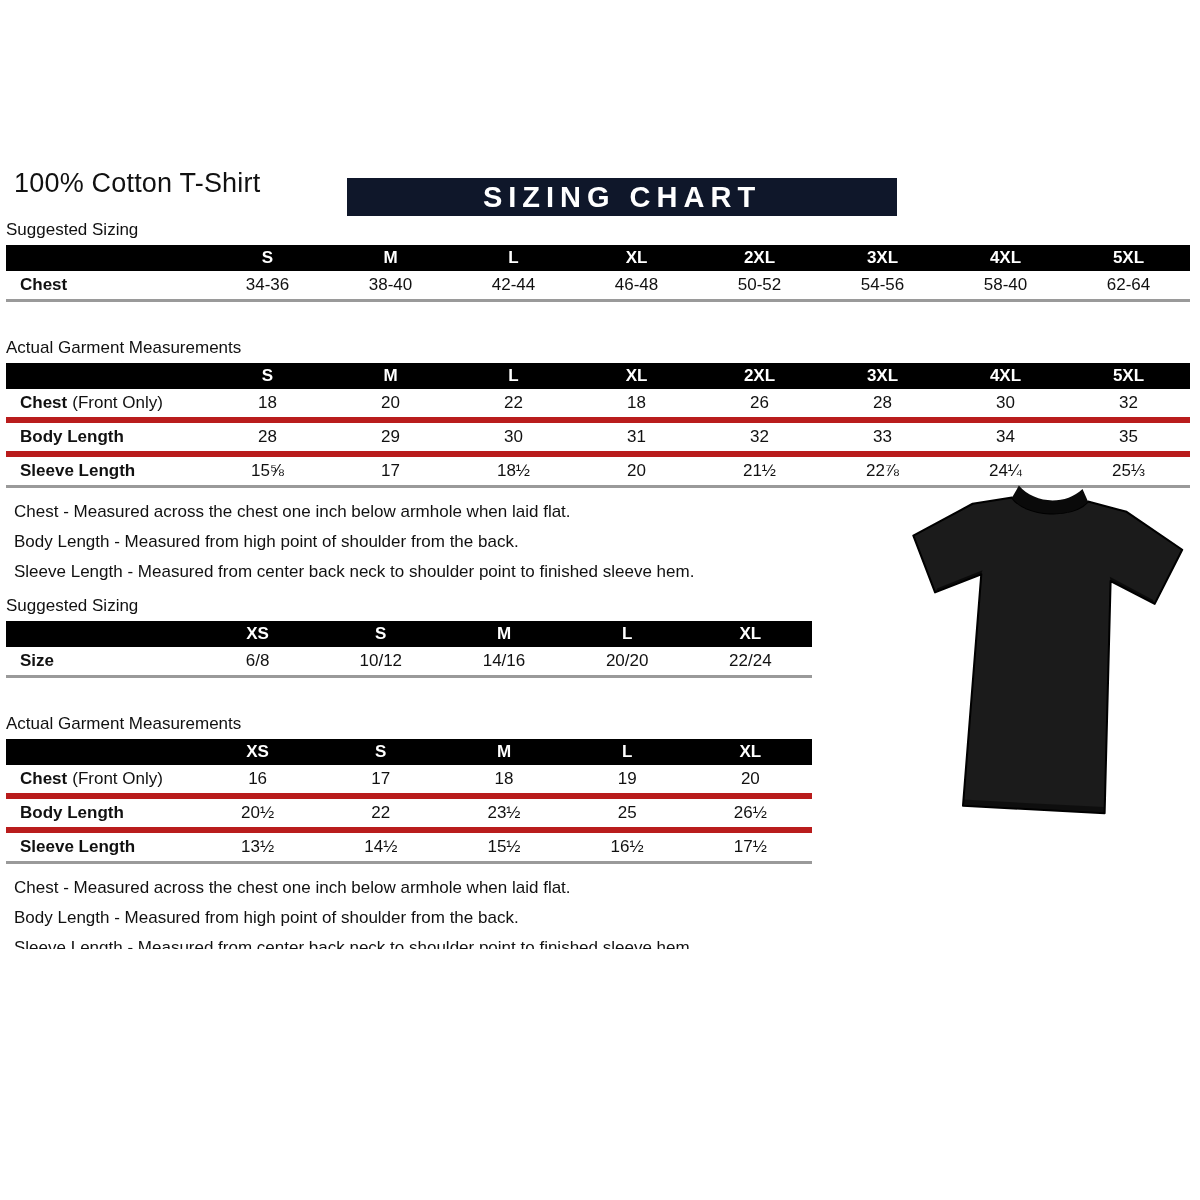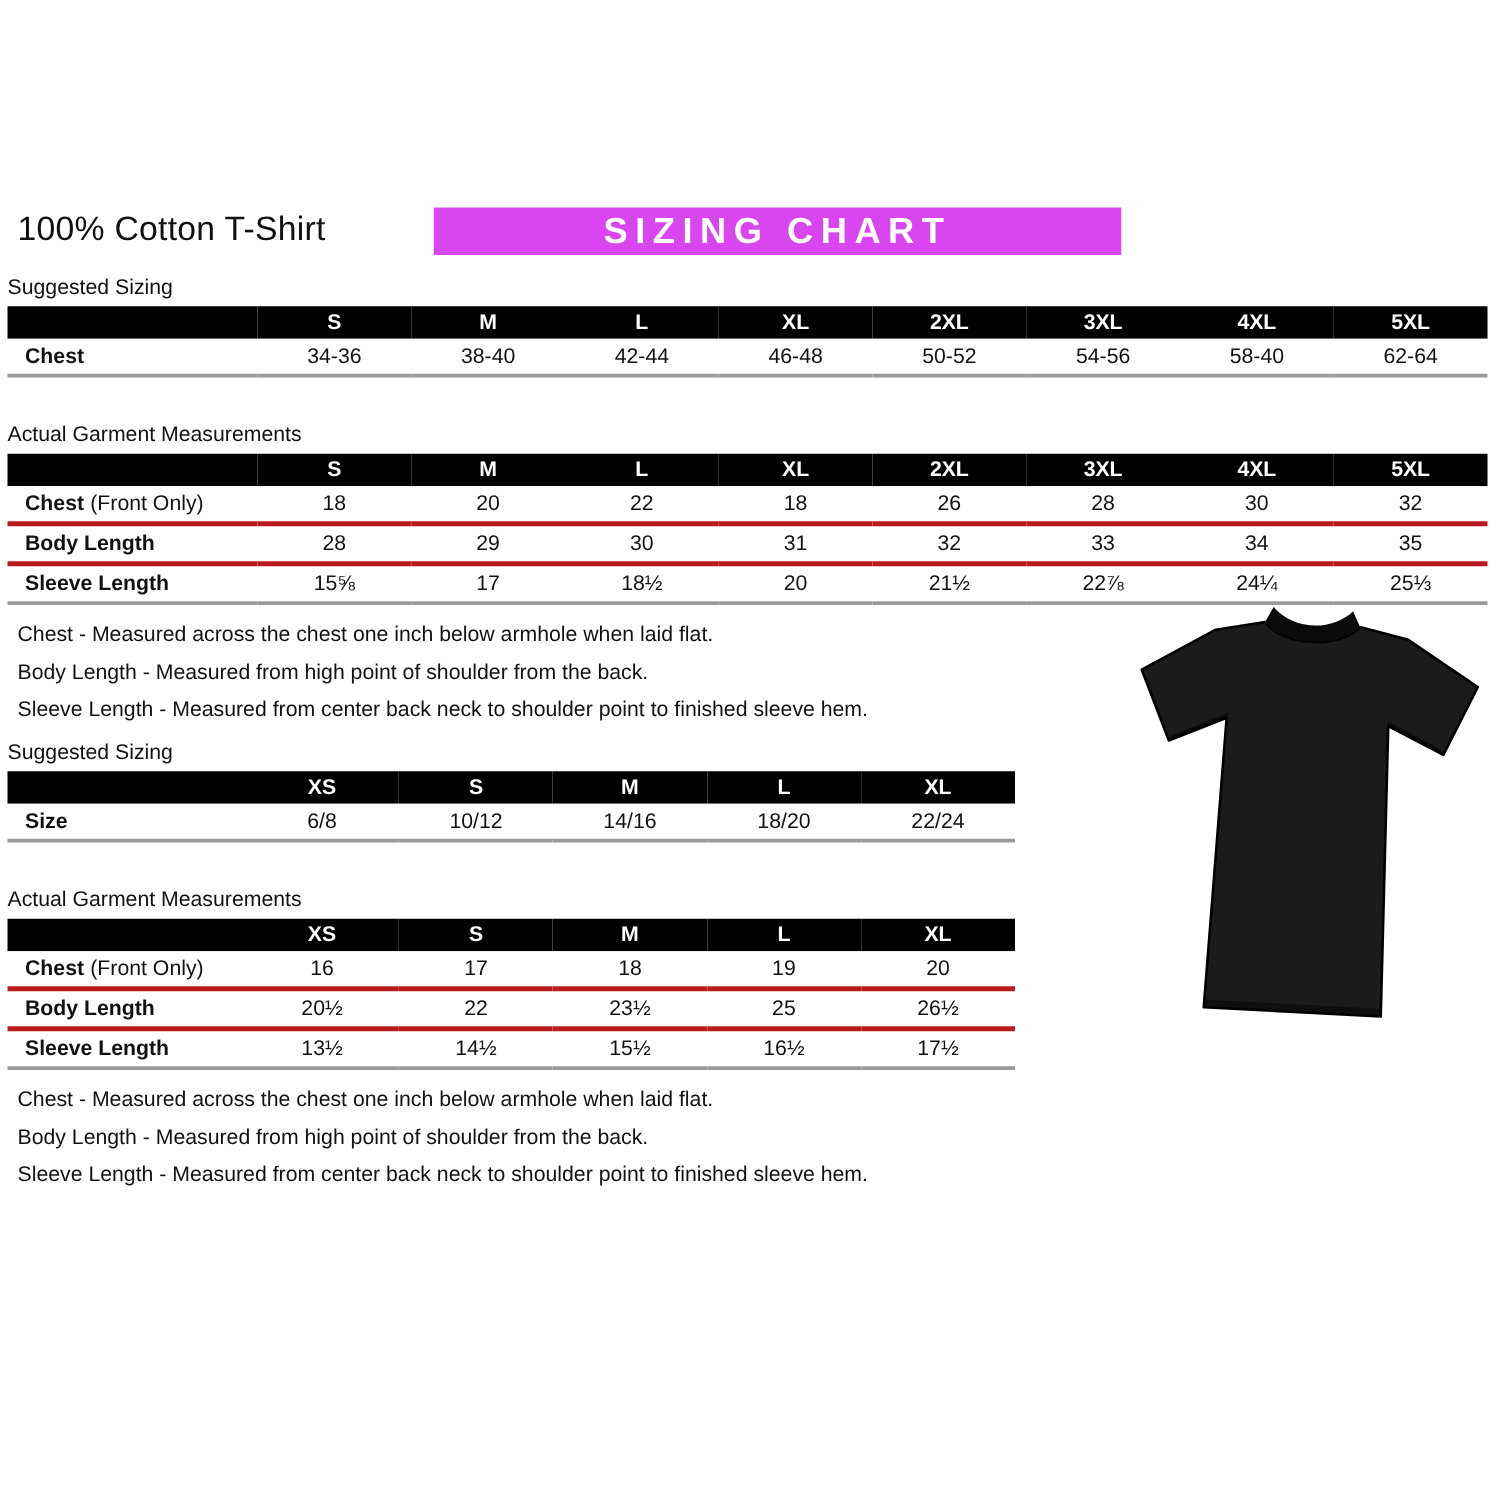--- a/index.html
+++ b/index.html
@@ -10,22 +10,22 @@
     font-family:"Liberation Sans", sans-serif;
     color:#111;
     overflow:hidden;
   }
   .header-area{position:relative;height:46px;margin-top:166px;}
   .adult-title{
     position:absolute;left:14px;top:2px;margin:0;
     font-size:27px;font-weight:400;color:#111;letter-spacing:0.2px;
   }
   .banner{
-    position:absolute;left:347px;top:0;width:550px;height:38px;
-    background:#d946ef;color:#fff;
+    position:absolute;left:347px;top:12px;width:550px;height:38px;
+    background:#0f172a;color:#fff;
     font-size:29px;font-weight:bold;letter-spacing:6px;
     text-align:center;line-height:38px;
   }
   .section-label{
     margin:8px 0 5px 6px;
     font-size:17px;color:#111;
   }
   .section-label.mt{margin-top:36px;}
   table.size-table{
     border-collapse:collapse;table-layout:fixed;
@@ -34,21 +34,21 @@
   table.size-table.adult{width:1184px;}
   table.size-table.youth{width:806px;}
   table.size-table th{
     background:#000;color:#fff;
     font-size:17px;font-weight:bold;
     height:26px;text-align:center;padding:0;
   }
   table.size-table td{
     font-size:17px;text-align:center;
     height:28px;padding:0;
-    border-bottom:4px solid #b91c1c;
+    border-bottom:6px solid #b91c1c;
     color:#111;background:#fff;
   }
   table.size-table tr:last-child td{border-bottom:3px solid #9a9a9a;}
   td.rowlabel{text-align:left !important;padding-left:14px !important;}
   td.rowlabel .bold{font-weight:bold;}
   td.rowlabel .note{font-weight:400;margin-left:5px;}
   .notes{margin:14px 0 0 14px;}
   .notes p{margin:0 0 10px 0;font-size:17px;color:#111;}
   .youth-title{
     margin:20px 0 0 6px;
@@ -203,21 +203,21 @@
         <th>L</th>
         <th>XL</th>
       </tr>
     </thead>
     <tbody>
       <tr>
         <td class="rowlabel"><span class="bold">Size</span><span class="note"></span></td>
         <td>6/8</td>
         <td>10/12</td>
         <td>14/16</td>
-        <td>18/20</td>
+        <td>20/20</td>
         <td>22/24</td>
       </tr>
     </tbody>
   </table>
 
   <div class="section-label mt">Actual Garment Measurements</div>
 
   <table class="size-table youth">
     <colgroup>
         <col style="width:190px">

